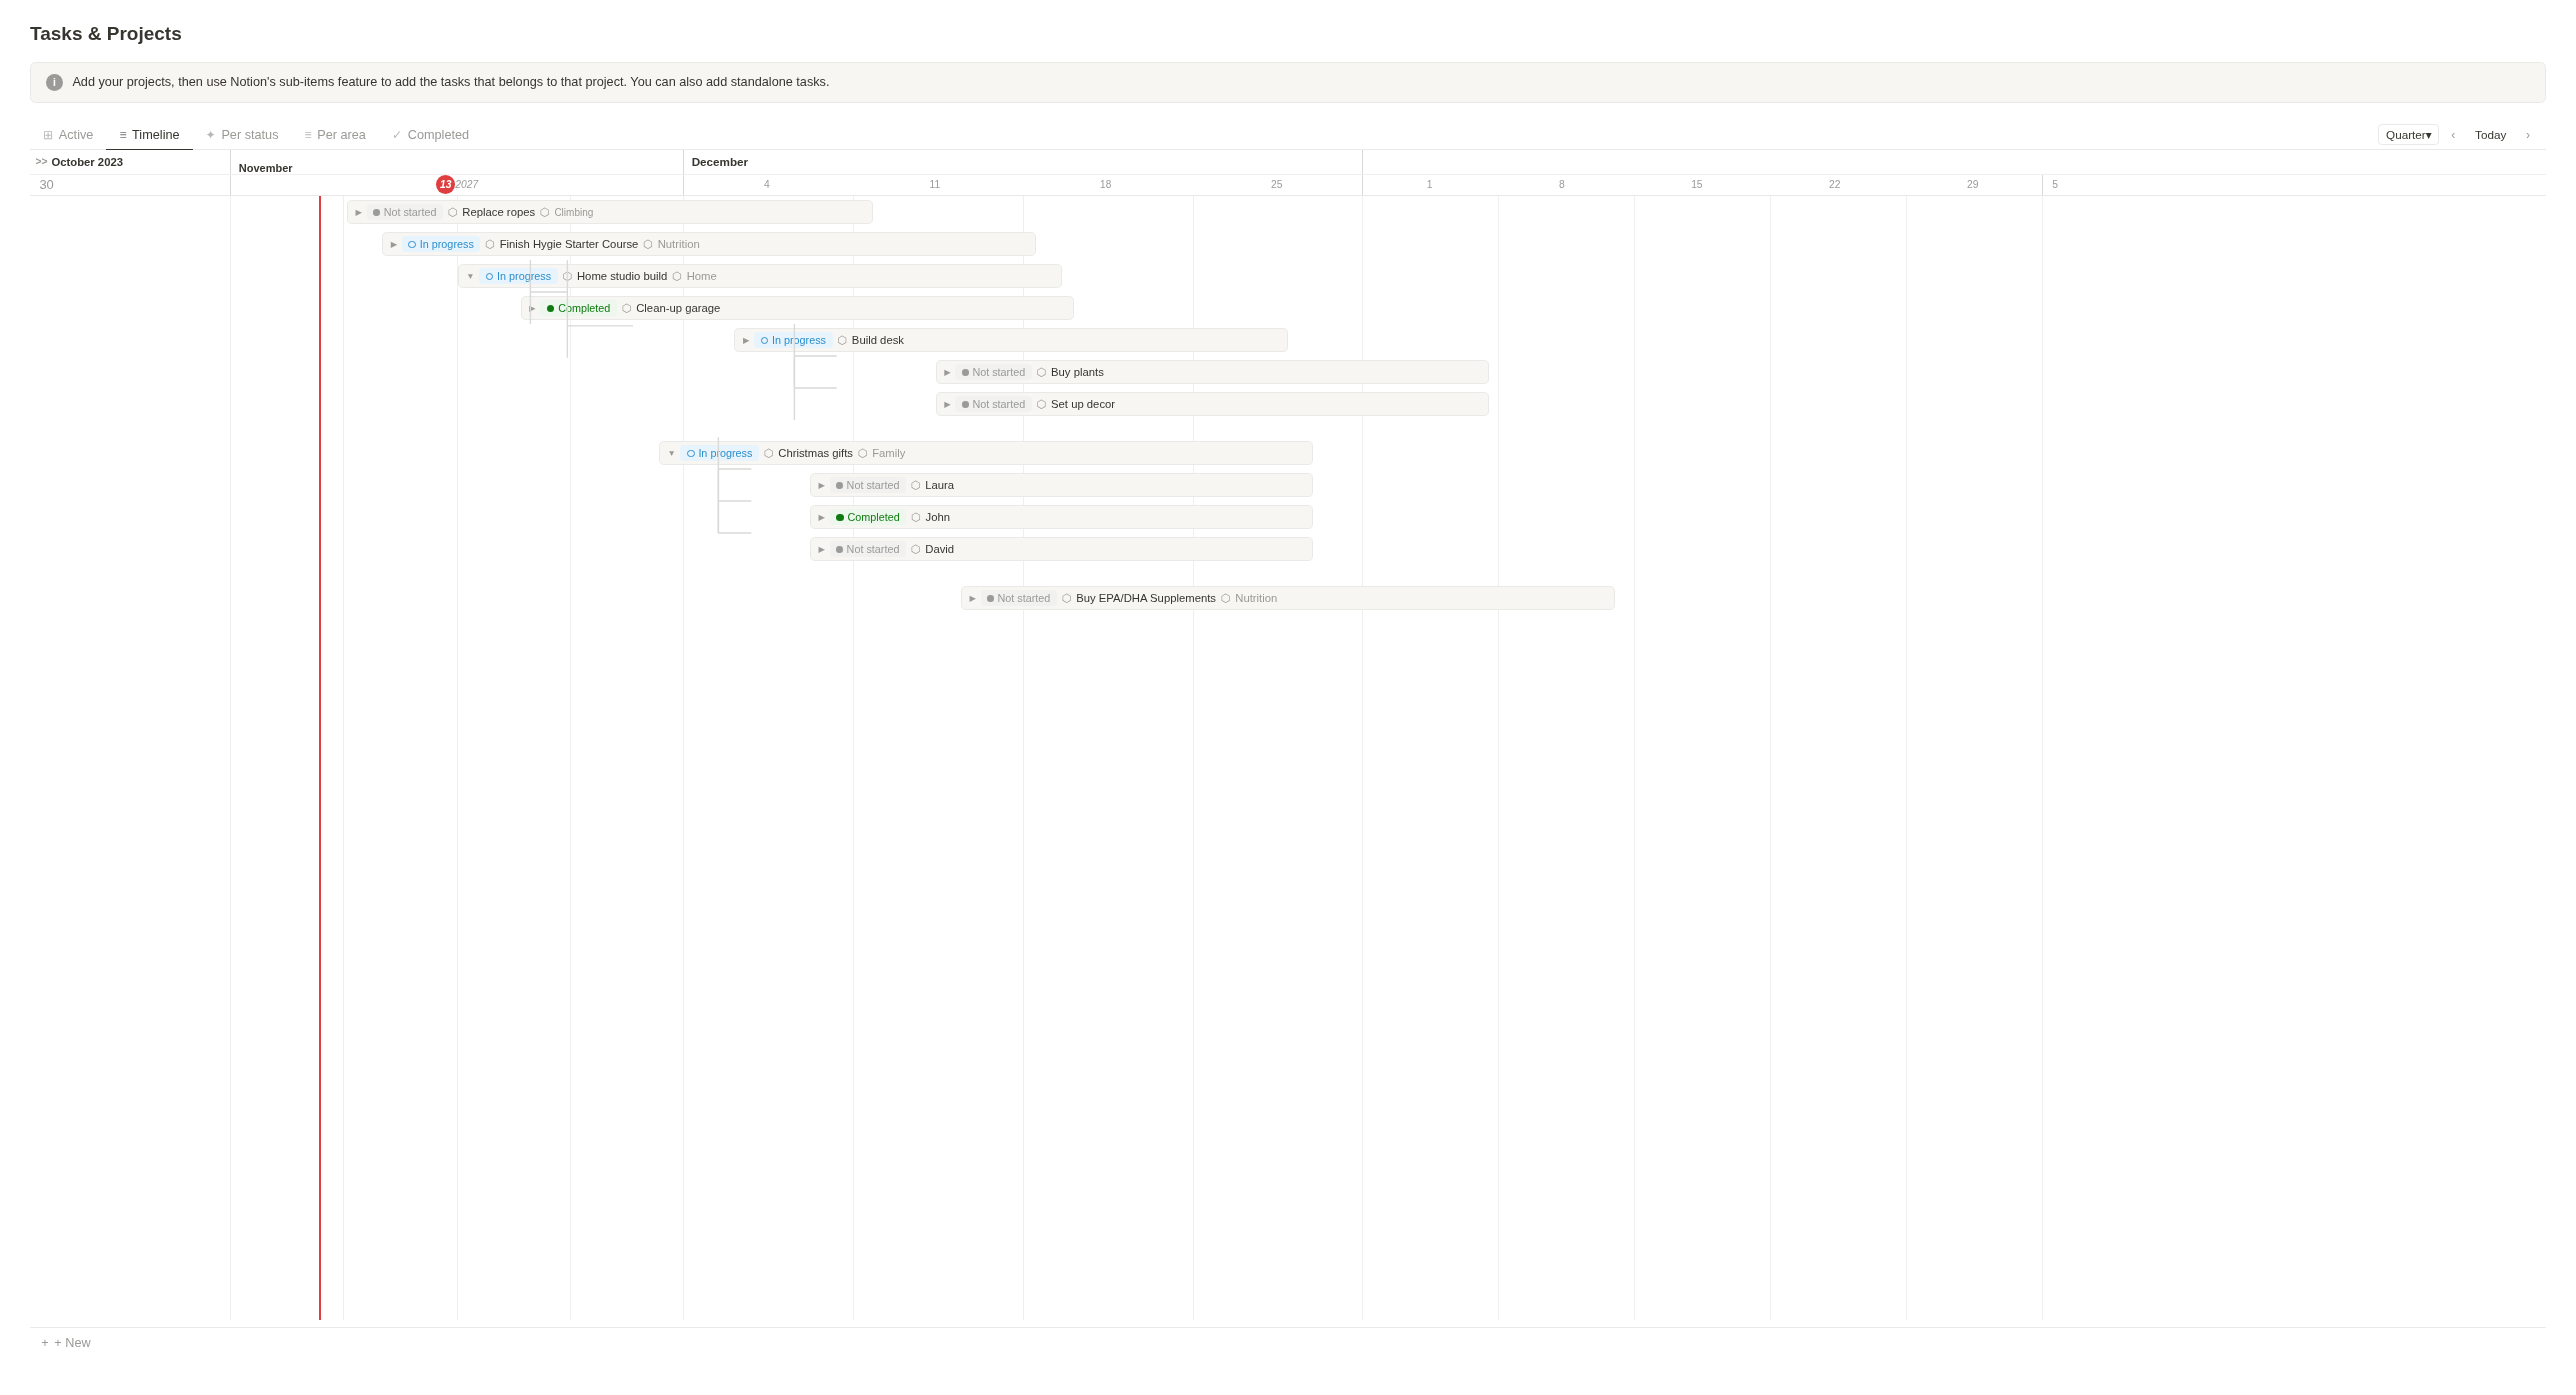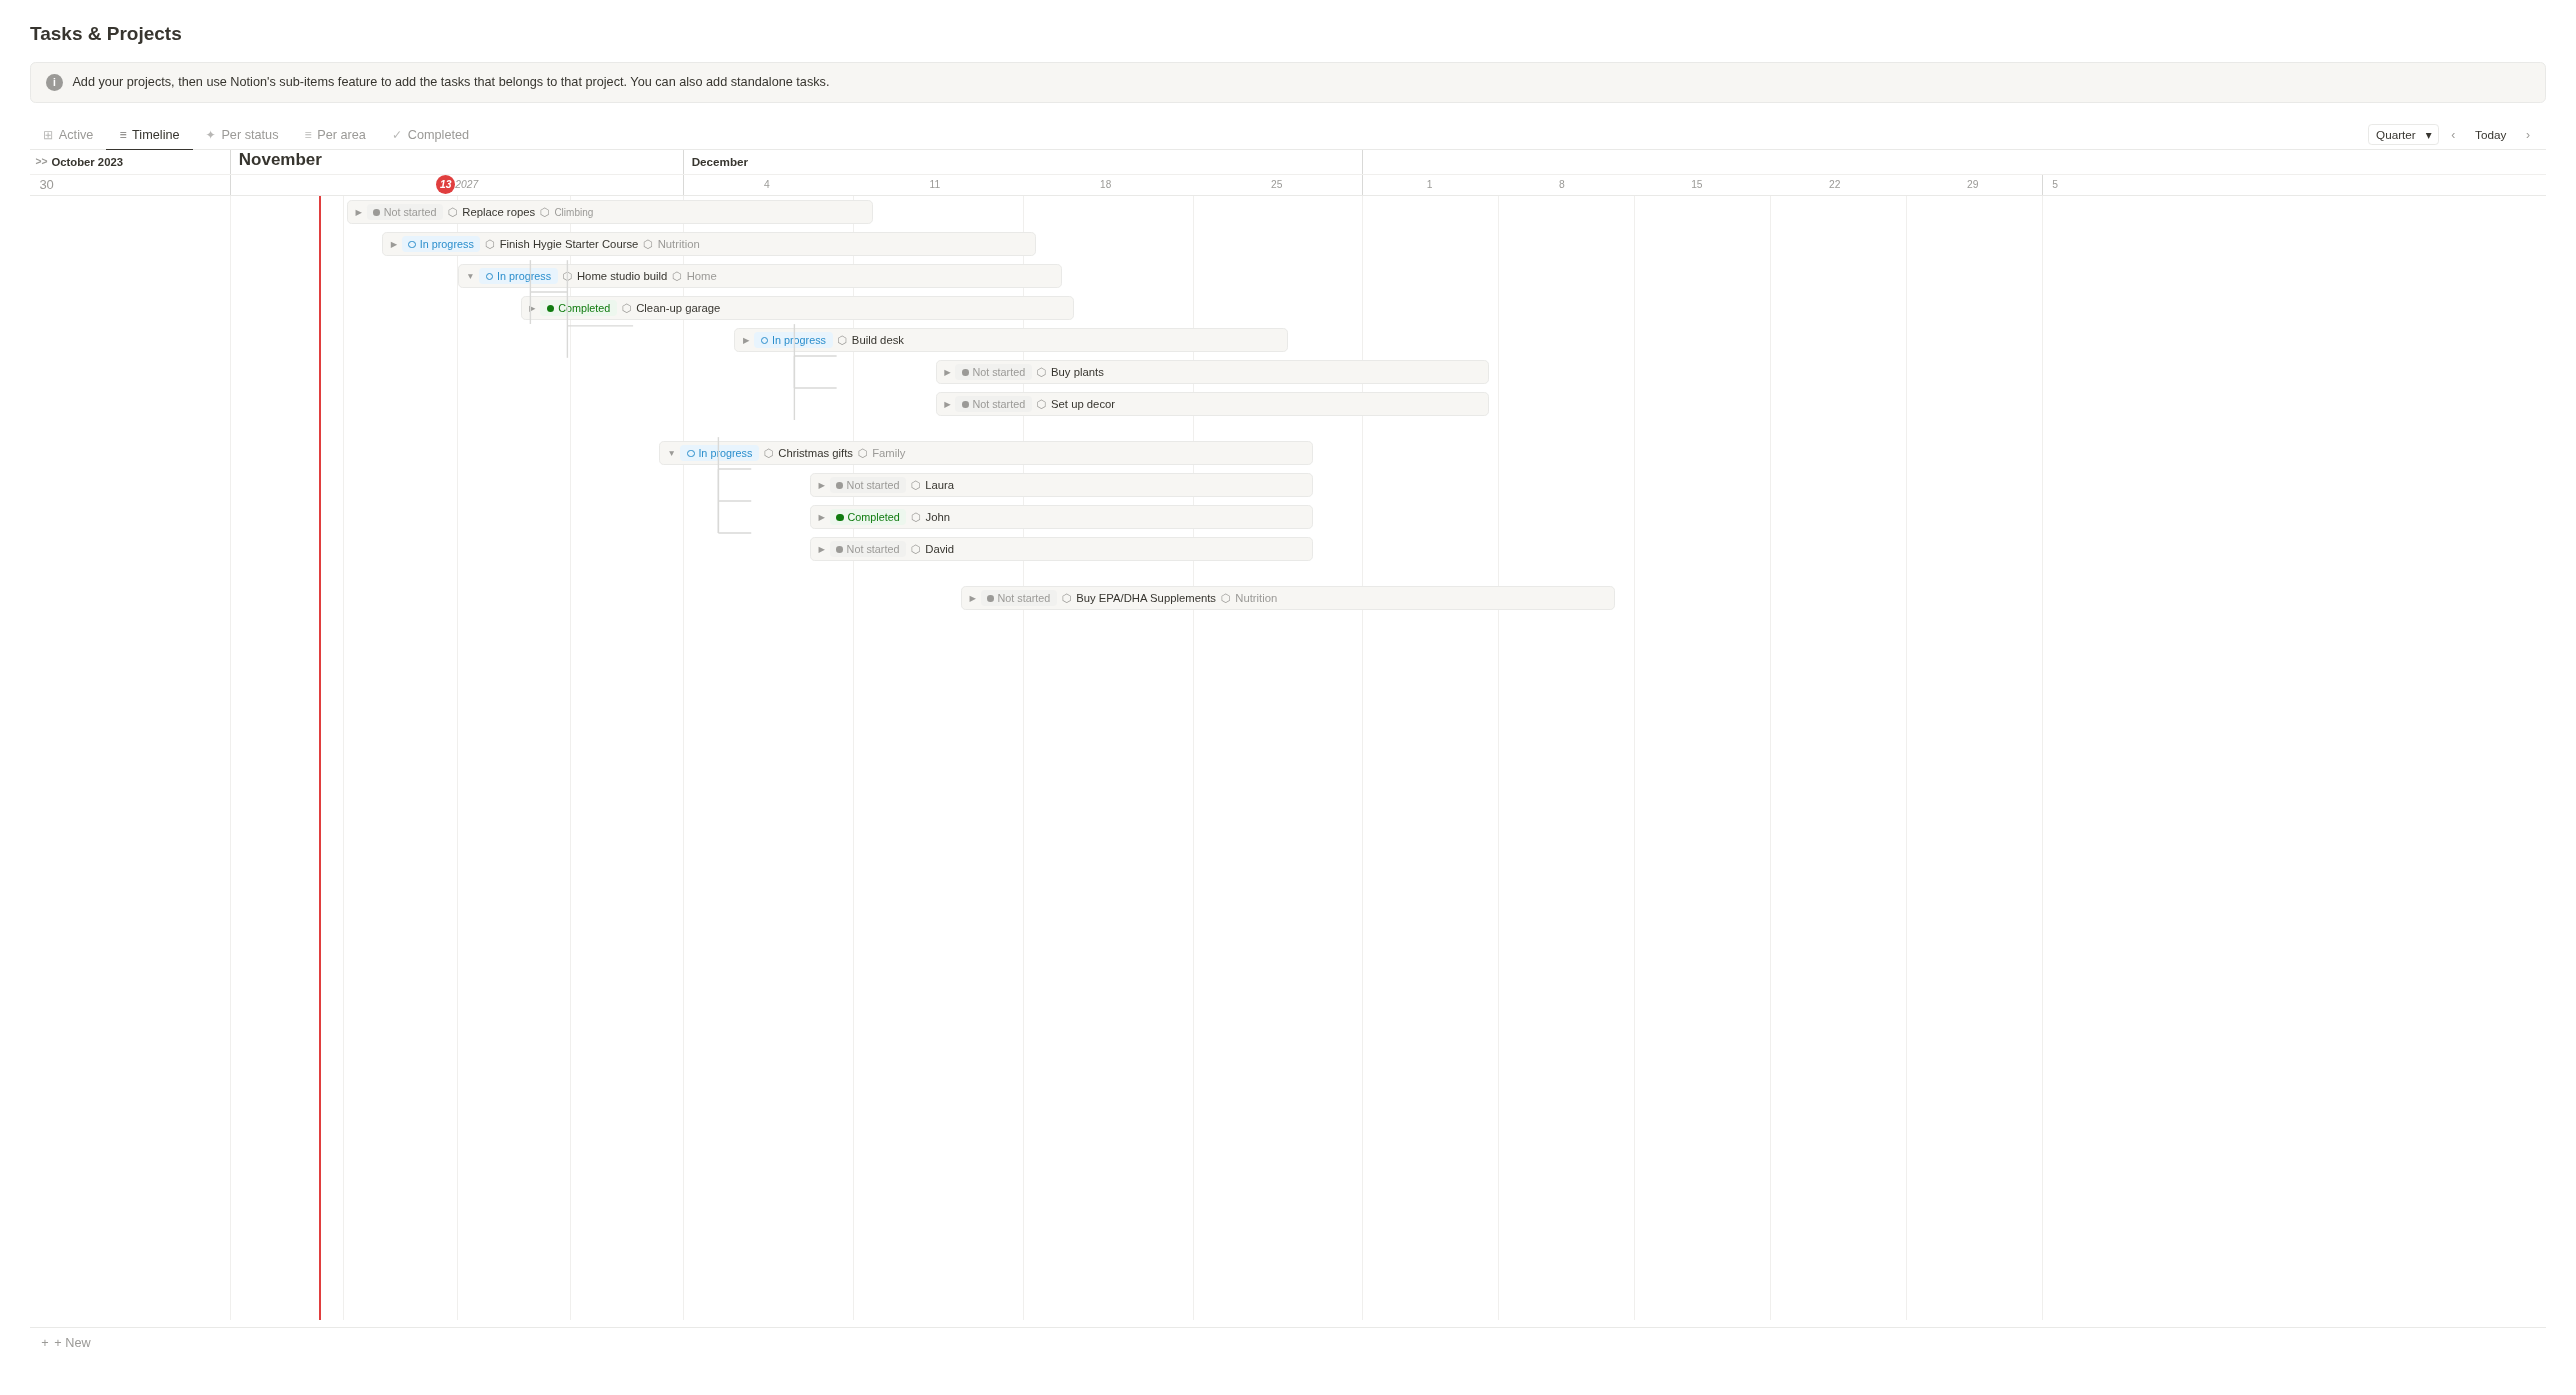--- a/index.html
+++ b/index.html
@@ -80,21 +80,21 @@
     }
 
     .tab-icon {
       font-size: 12.2px;
       opacity: 0.7;
     }
 
     .quarter-btn {
       display: flex;
       align-items: center;
-      gap: 10px;
+      gap: 0;
       cursor: pointer;
       padding: 2.8px 6.6px;
       border: 0.9px solid #e9e9e7;
       border-radius: 3.8px;
       font-size: 11.7px;
     }
 
     .today-btn {
       cursor: pointer;
       padding: 2.8px 7.5px;
@@ -262,21 +262,21 @@
 
       <div style="flex:1; display:flex; flex-direction:column;">
 
         <div style="display:flex; border-bottom:0.9px solid #f0efed; height:24.4px;">
 
           <div style="width:8%; border-right:0.9px solid #d9d9d7; display:flex; align-items:center; padding-left:5.6px; font-size:11.3px; font-weight:600; color:#37352f; overflow:hidden;">
             <span style="font-size:10.3px; color:#9b9a97; margin-right:3.8px;">&gt;&gt;</span>
             <span>October 2023</span>
           </div>
 
-          <div style="width:18%; border-right:0.9px solid #d9d9d7; display:flex; align-items:flex-start; padding-left:7.5px; font-size:17px; font-weight:600; color:#37352f;">
+          <div style="width:18%; border-right:0.9px solid #d9d9d7; display:flex; align-items:flex-end; padding-left:7.5px; font-size:11px; font-weight:600; color:#37352f;">
             <span>November</span>
           </div>
 
           <div style="width:27%; border-right:0.9px solid #d9d9d7; display:flex; align-items:center; padding-left:7.5px; font-size:11.7px; font-weight:600; color:#37352f;">
             <span>December</span>
           </div>
 
 
           <div style="flex:1; display:flex; align-items:center; padding-left:7.5px; font-size:11.7px; font-weight:600; color:#37352f;"></div>
         </div>

